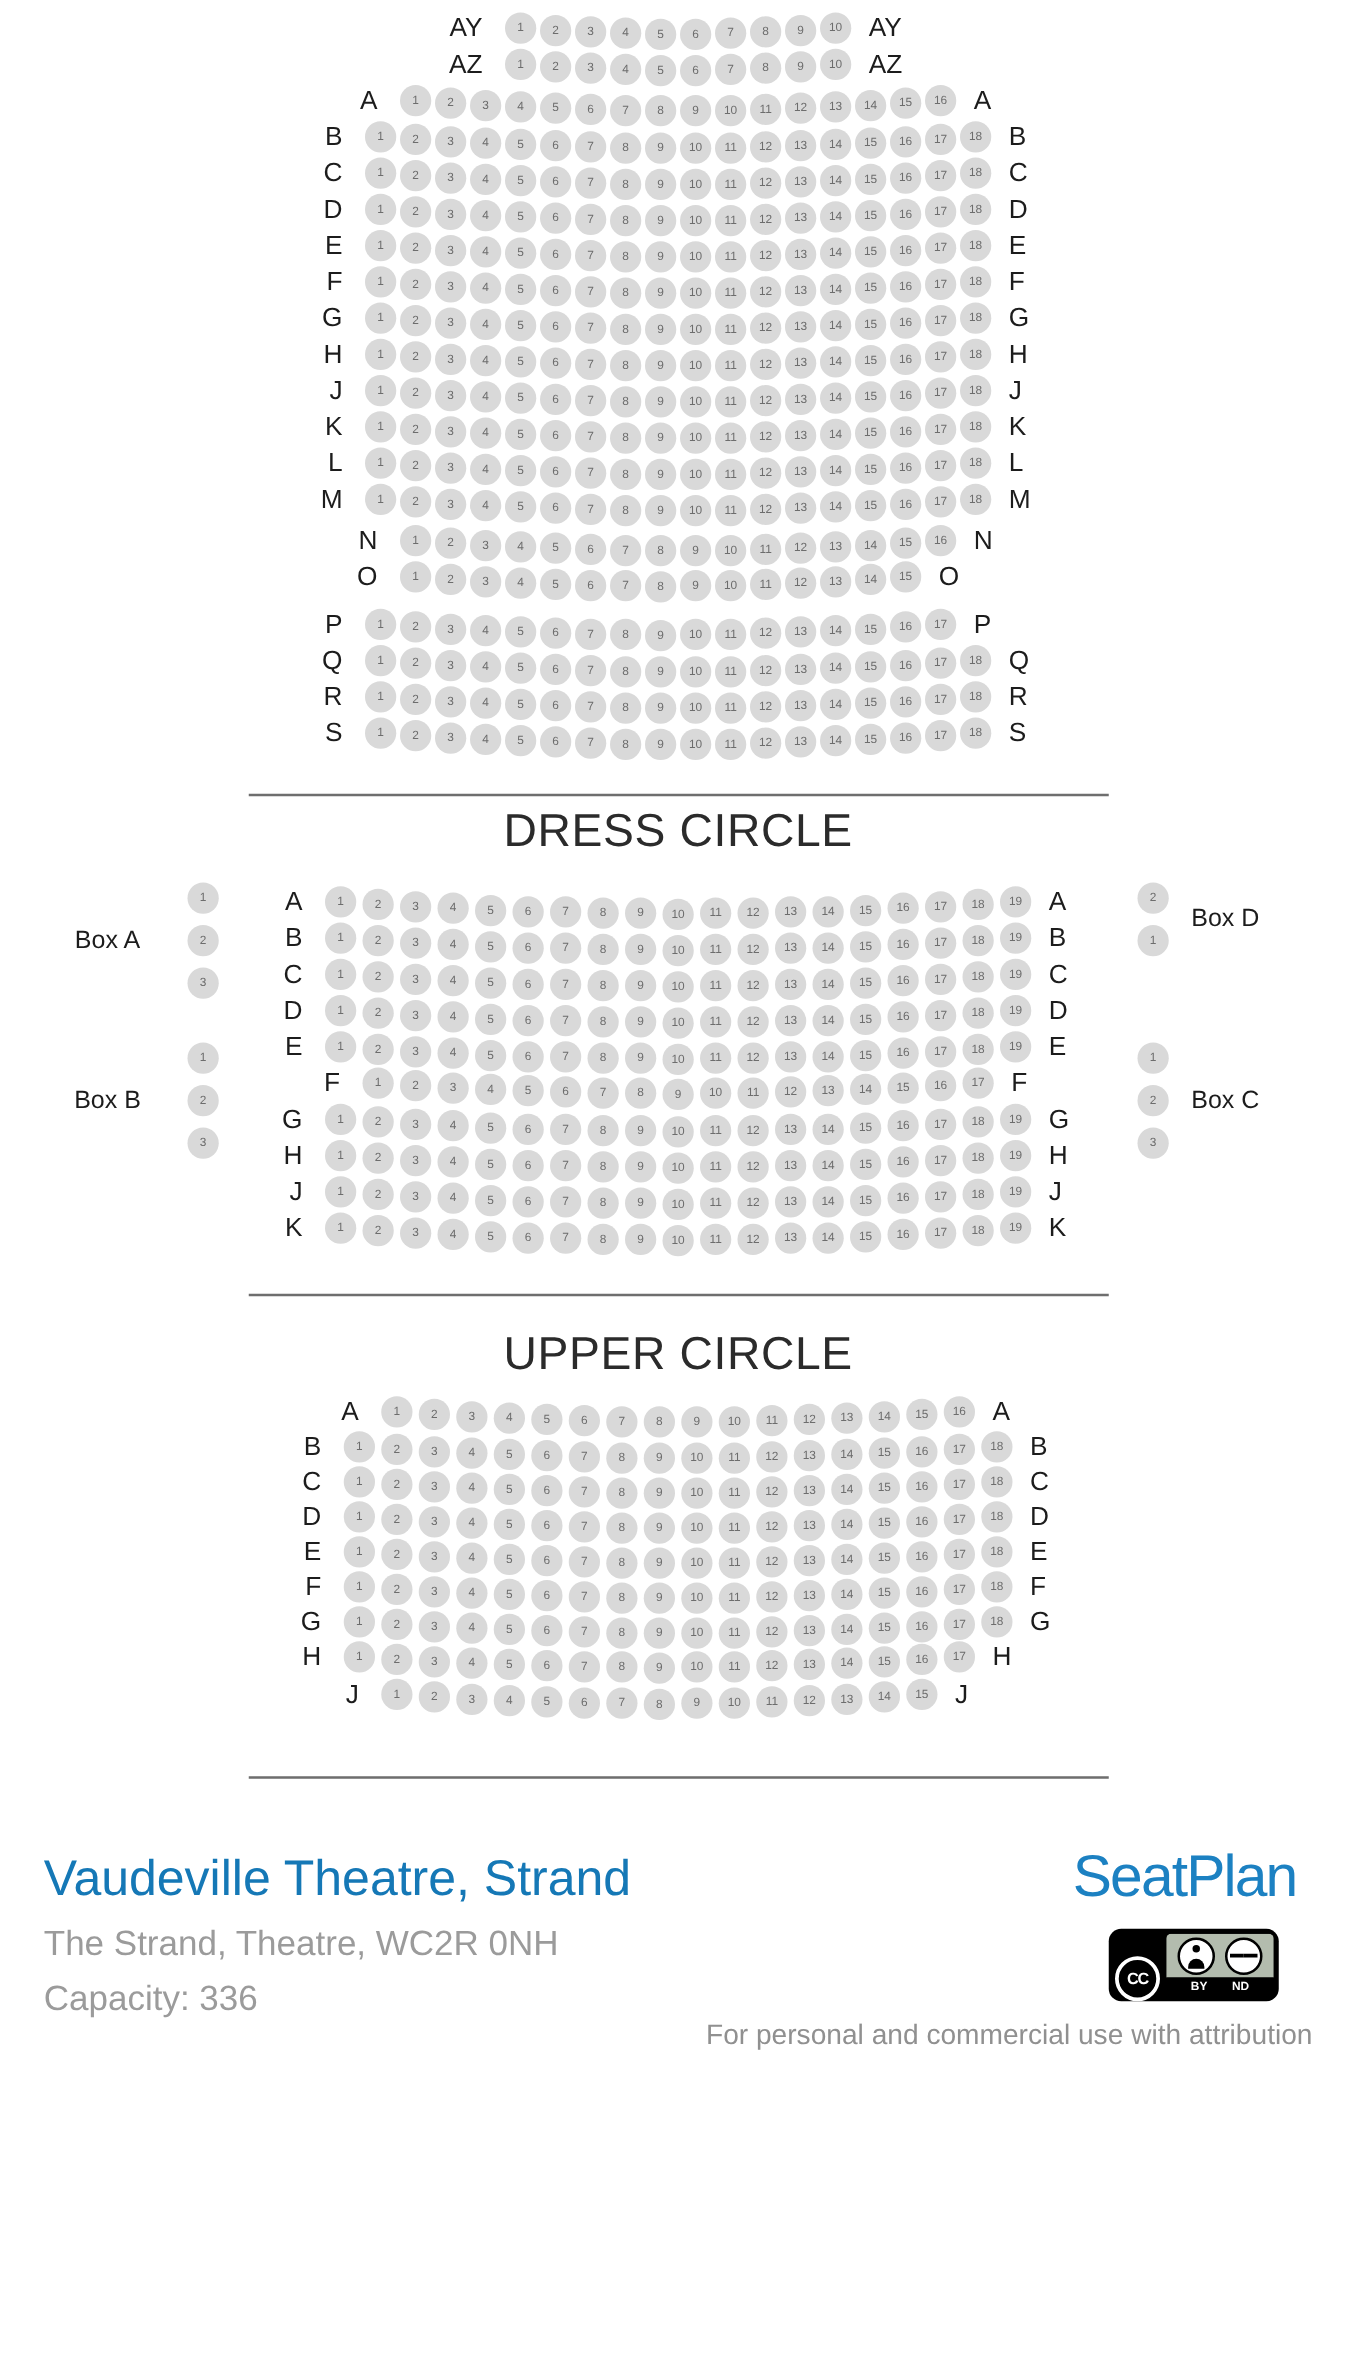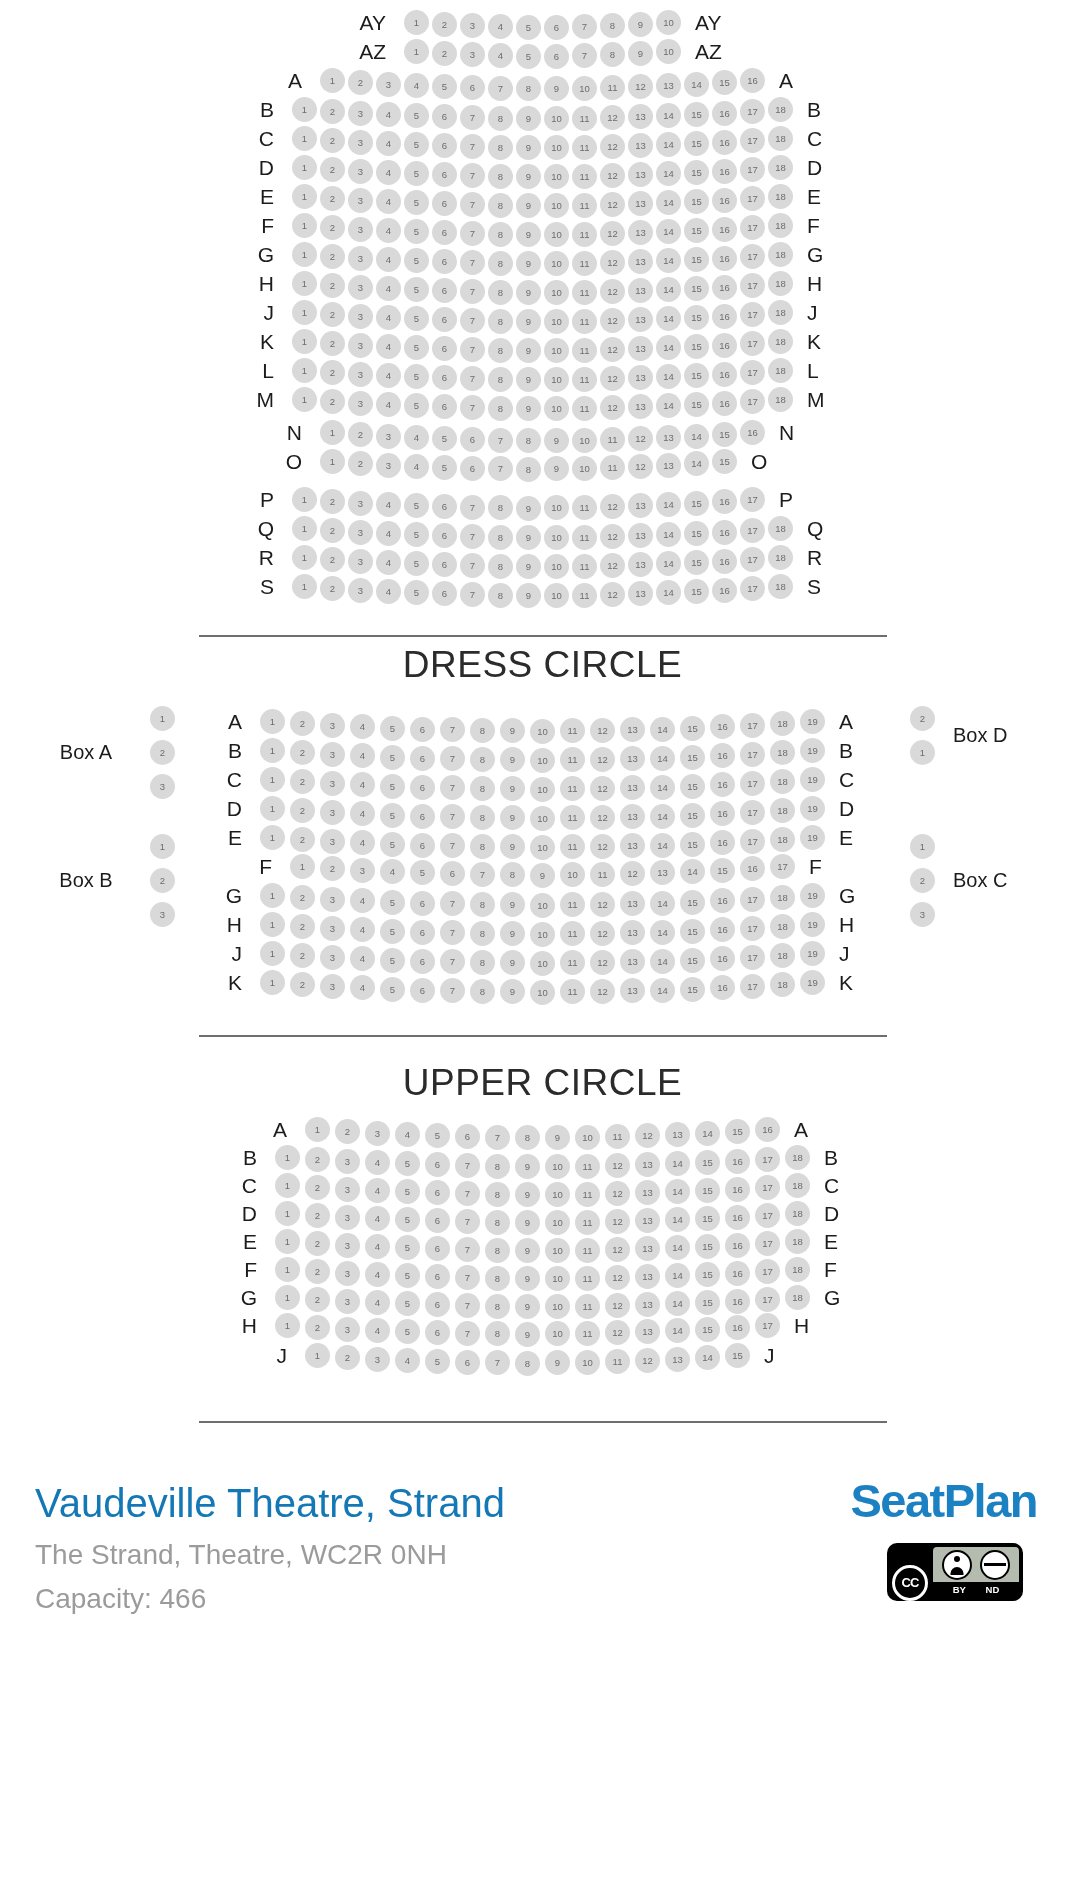--- a/index.html
+++ b/index.html
@@ -35,21 +35,21 @@
   .boxgroup.right{left:910px;}
   .bseats{display:flex;flex-direction:column;}
   .bseat{width:25px;height:25px;border-radius:50%;background:#d9d9d9;color:#6d6d6d;
          font-size:9.5px;line-height:25px;text-align:center;margin-bottom:9px;}
   .bseat:last-child{margin-bottom:0;}
   
   .footer{position:relative;margin-top:52px;height:190px;}
   .venue{position:absolute;left:35px;top:6px;font-size:40px;color:#1578b6;}
   .address{position:absolute;left:35px;top:64px;font-size:28px;color:#9b9b9b;}
   .capacity{position:absolute;left:35px;top:108px;font-size:28px;color:#9b9b9b;}
-  .logo{position:absolute;right:48px;top:-2px;font-size:47px;font-weight:bold;
+  .logo{position:absolute;right:48px;top:-2px;font-size:47px;font-weight:normal;
         letter-spacing:-1.5px;color:#1c81c2;cursor:pointer;}
   .cc-badge{position:absolute;right:62px;top:68px;width:136px;height:58px;background:#000;
             border-radius:10px;display:flex;overflow:hidden;cursor:pointer;}
   .cc-left{width:46px;display:flex;align-items:flex-end;justify-content:center;}
   .cc-circle{width:30px;height:30px;border:3px solid #fff;border-radius:50%;color:#fff;
              font-size:13px;font-weight:bold;line-height:30px;text-align:center;letter-spacing:-1px;}
   .cc-right{flex:1;display:flex;flex-direction:column;margin:4px 4px 4px 0;border-radius:4px;overflow:hidden;}
   .cc-icons{flex:1;background:#b3bcae;display:flex;align-items:center;justify-content:space-evenly;}
   .cc-ic{width:26px;height:26px;background:#fff;border:2px solid #000;border-radius:50%;
          position:relative;display:flex;align-items:center;justify-content:center;}
@@ -923,21 +923,21 @@
           <span class="row-label right" style="left: 489px;">J</span>
         </div>
       </div>
   </section>
 
   <div class="divider d3"></div>
 
   <div class="footer">
     <div class="venue">Vaudeville Theatre, Strand</div>
     <div class="address">The Strand, Theatre, WC2R 0NH</div>
-    <div class="capacity">Capacity: 466</div>
+    <div class="capacity">Capacity: 336</div>
     <div class="logo">SeatPlan</div>
     <div class="cc-badge">
       <div class="cc-left">
         <div class="cc-circle">CC</div>
       </div>
       <div class="cc-right">
         <div class="cc-icons">
           <div class="cc-ic">
             <div class="person-head"></div>
               <div class="person-body"></div>
@@ -946,20 +946,21 @@
             <div class="eq-bar"></div>
               <div class="eq-bar"></div>
           </div>
         </div>
         <div class="cc-labels">
           <span>BY</span>
           <span>ND</span>
         </div>
       </div>
     </div>
+    <div class="license-note">For personal and commercial use with attribution</div>
   </div>
 
 <div class="boxgroup left" style="top: 706px;">
       <div class="blabel">Box A</div>
       <div class="bseats">
         <div class="bseat">1</div>
         <div class="bseat">2</div>
         <div class="bseat">3</div>
       </div>
     </div>

